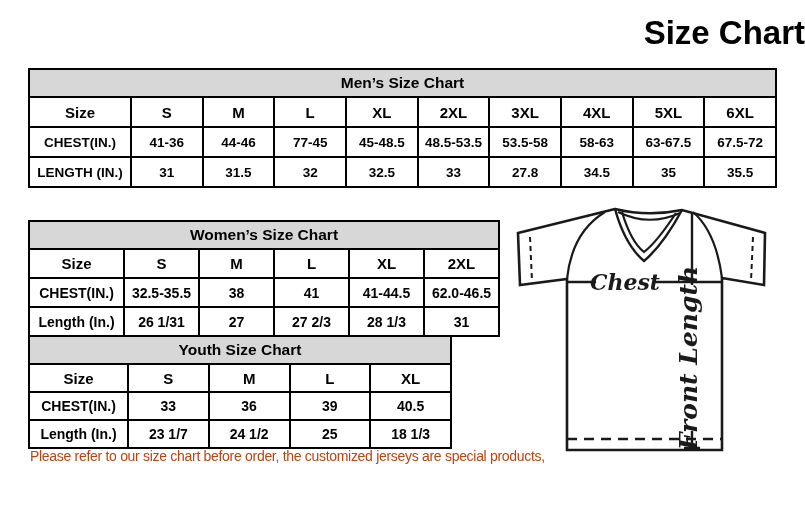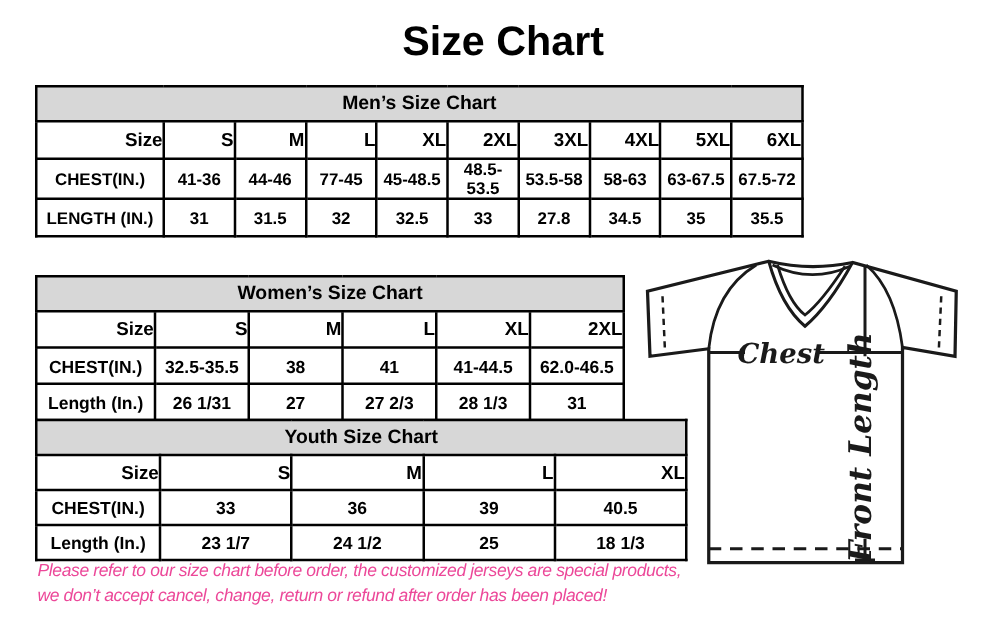--- a/index.html
+++ b/index.html
@@ -2,39 +2,39 @@
 <html><head>
 <meta charset="utf-8">
 <style>
   html,body{margin:0;padding:0;}
   body{
     width:805px;height:512px;position:relative;background:#ffffff;
     font-family:"Liberation Sans",sans-serif;color:#000;overflow:hidden;
   }
   .page-title{
     position:absolute;top:14px;left:0;right:0;margin:0;
-    text-align:center;font-size:33px;font-weight:bold;color:#000;
+    text-align:right;font-size:33px;font-weight:bold;color:#000;
   }
   table.tbl{
     position:absolute;border-collapse:collapse;table-layout:fixed;
     font-family:"Liberation Sans",sans-serif;font-weight:bold;text-align:center;color:#000;
   }
   table.tbl th,table.tbl td{border:2px solid #000;padding:0;vertical-align:middle;}
   table.tbl thead th{background:#d7d7d7;font-size:15.5px;height:26px;}
-  table.mens{left:28px;top:68px;width:615px;padding-left:36px;}
+  table.mens{left:28px;top:68px;width:749px;padding-left:36px;}
   table.mens td{height:28px;font-size:13.5px;}
   table.womens{left:28px;top:220px;width:472px;}
   table.womens td{height:27px;font-size:14px;}
-  table.youth{left:28px;top:335px;width:522px;}
+  table.youth{left:28px;top:335px;width:424px;}
   table.youth td{height:26px;font-size:14px;}
-  td.size-row{font-size:15px !important;text-align:right;}
+  td.size-row{font-size:15px !important;}
   .c0m{width:102px;} .c0w{width:95px;} .c0y{width:99px;}
   .disclaimer{
     position:absolute;left:30px;top:446px;width:540px;
-    font-size:14px;letter-spacing:-0.3px;line-height:20px;color:#ec4899;font-style:italic;
+    font-size:14px;letter-spacing:-0.3px;line-height:20px;color:#c2410c;
   }
   .shirt{position:absolute;left:505px;top:190px;}
   .shirt path,.shirt line{fill:none;stroke:#1a1a1a;}
   .measure-label{
     font-family:"DejaVu Serif",serif;font-style:italic;font-weight:bold;fill:#1a1a1a;
   }
 </style>
 </head>
 <body>
 
@@ -158,21 +158,20 @@
         <td>23 1/7</td>
         <td>24 1/2</td>
         <td>25</td>
         <td>18 1/3</td>
       </tr>
     </tbody>
 </table>
 
 <div class="disclaimer">
   <div>Please refer to our size chart before order, the customized jerseys are special products,</div>
-  <div>we don’t accept cancel, change, return or refund after order has been placed!</div>
 </div>
 
 <svg class="shirt" width="300" height="290" viewBox="0 0 300 290" xmlns="http://www.w3.org/2000/svg">
 
   <path stroke-width="2.6" d="M 110 19 L 13 43 L 15 95 L 62 89 L 62 260 L 217 260 L 217 88 L 259 95 L 260 43 L 177 20 Q 143 27 110 19 Z"></path>
 
   <path stroke-width="2.2" d="M 113 22 Q 144 37 175 23"></path>
 
   <path stroke-width="2.4" d="M 110 19 Q 120 55 139 71 Q 158 55 177 20"></path>
 

